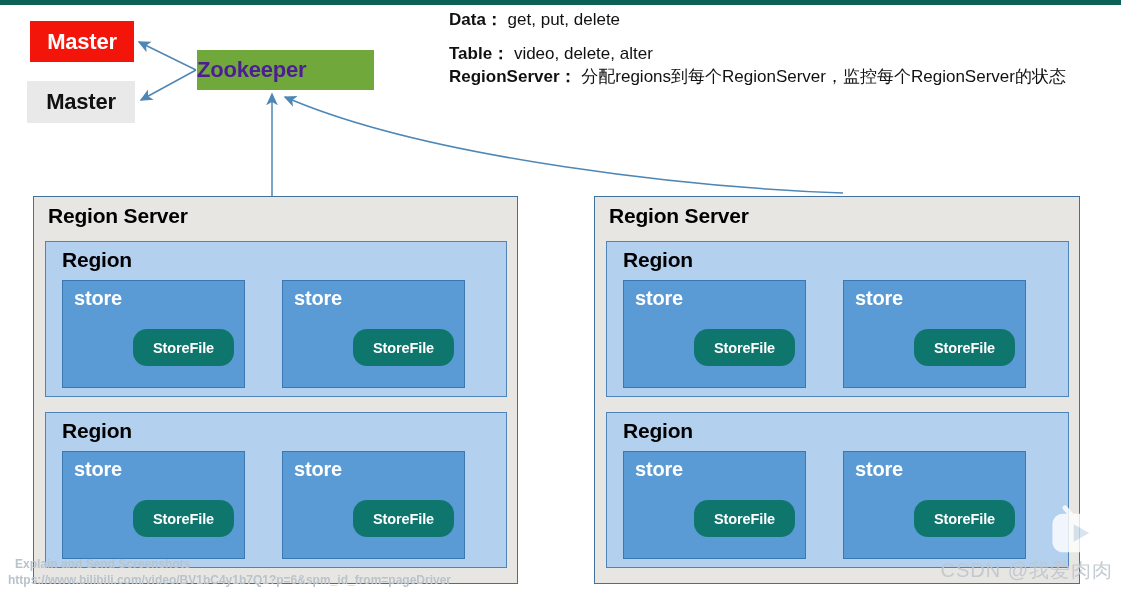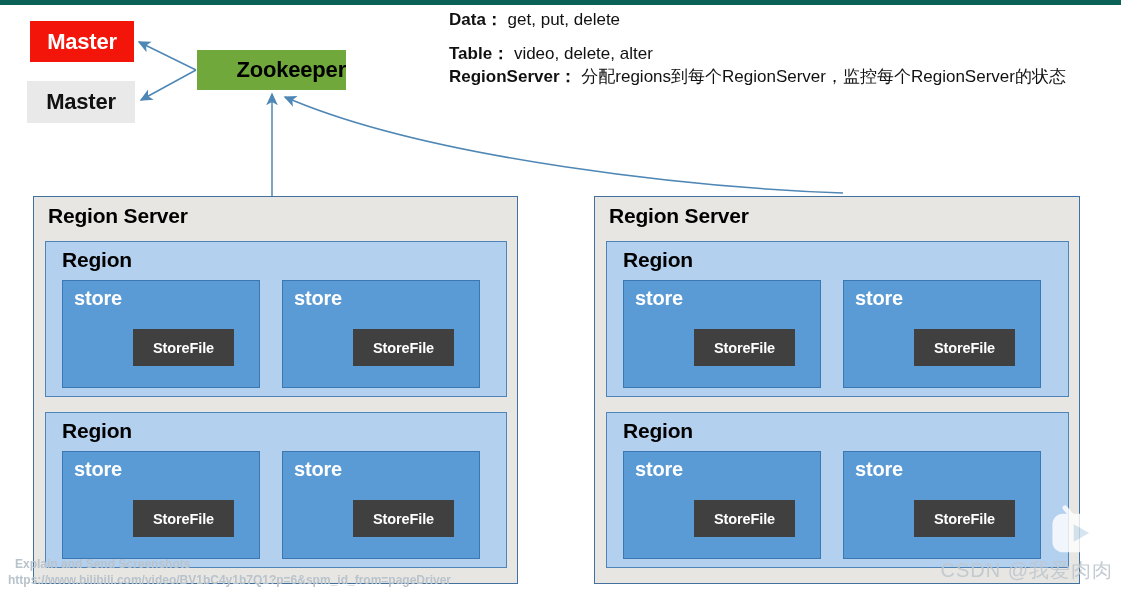--- a/index.html
+++ b/index.html
@@ -41,24 +41,24 @@
     width: 108px; height: 42px;
     background: #e9e9e9;
     display: flex; align-items: center; justify-content: center;
     color: #111111;
     font-size: 22px; font-weight: bold;
     letter-spacing: -0.2px;
   }
   .box-zookeeper {
     position: absolute;
     left: 197px; top: 50px;
-    width: 149px; height: 40px;
+    width: 177px; height: 40px;
     background: #70a83c;
-    display: flex; align-items: center; justify-content: flex-end;
-    color: #000000;
+    display: flex; align-items: center; justify-content: flex-start;
+    color: #4c1d95;
     font-size: 22px; font-weight: bold;
     letter-spacing: -0.2px;
   }
 
   
   .arrows {
     position: absolute;
     left: 0; top: 0;
     width: 1121px; height: 597px;
     pointer-events: none;
@@ -127,45 +127,46 @@
     color: #000000;
     letter-spacing: -0.2px;
   }
 
   .store {
     position: absolute;
     background: #5b9bd5;
     border: 1.3px solid #3b77b0;
     box-sizing: border-box;
     top: 38px;
-    width: 198px;
+    width: 183px;
     height: 108px;
   }
   .store-a { left: 16px; }
   .store-b { left: 236px; }
 
   .store-title {
     position: absolute;
     left: 11px; top: 6px;
     font-size: 20px;
     font-weight: bold;
     color: #ffffff;
     letter-spacing: -0.2px;
   }
 
   .storefile {
     position: absolute;
     left: 70px; top: 48px;
     width: 101px; height: 37px;
-    background: #404040;
+    background: #0f766e;
     display: flex; align-items: center; justify-content: center;
     color: #ffffff;
     font-size: 14.5px;
     font-weight: bold;
     letter-spacing: -0.1px;
+    border-radius: 14px;
   }
 
   
   .wm-tool {
     position: absolute;
     left: 15px; top: 557px;
     font-size: 12px;
     font-weight: bold;
     color: #b9c3cc;
     white-space: nowrap;

